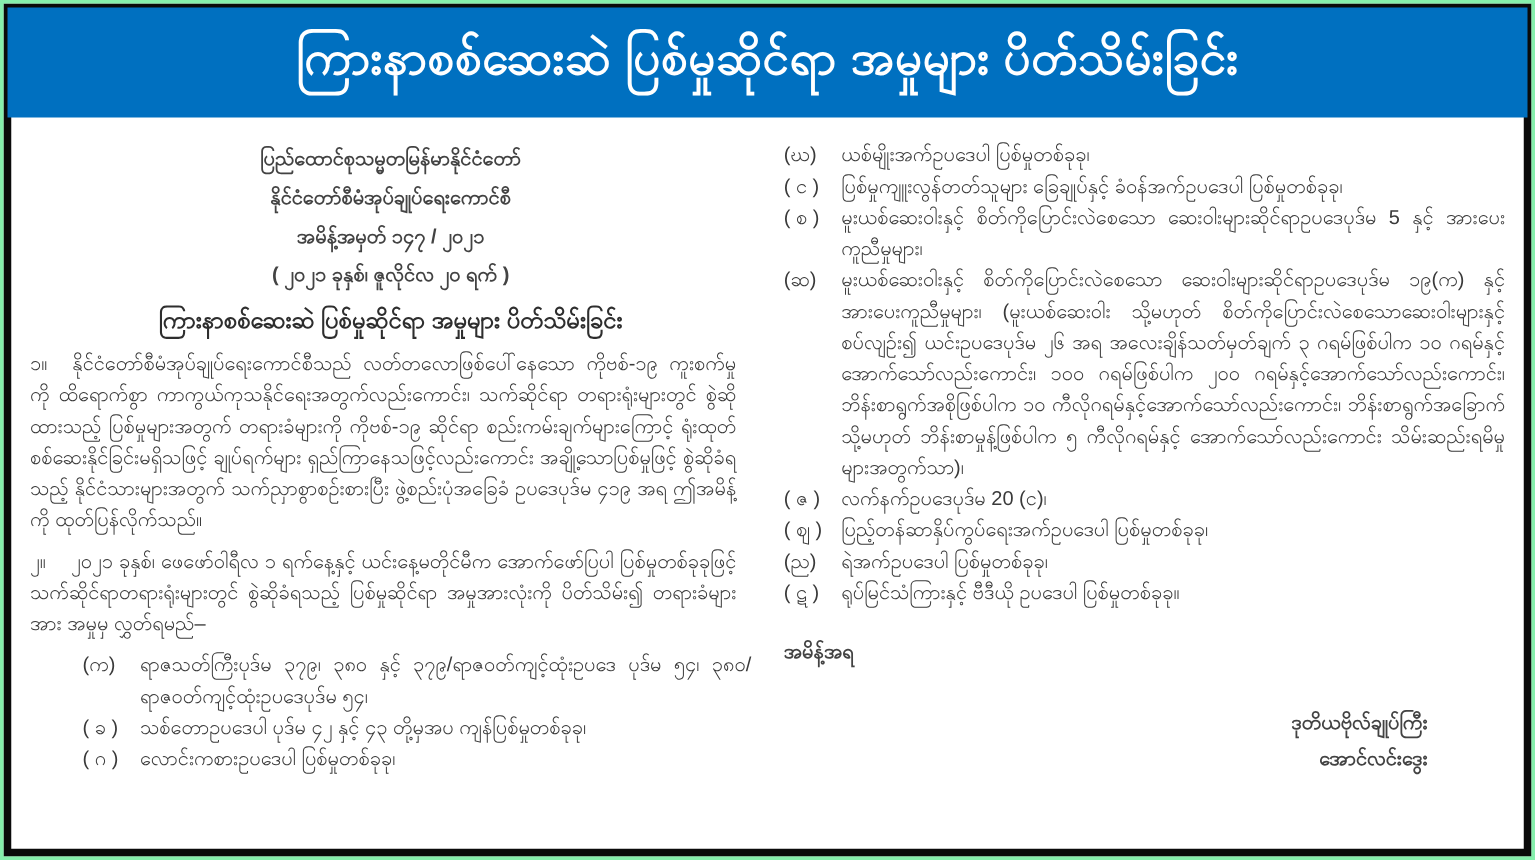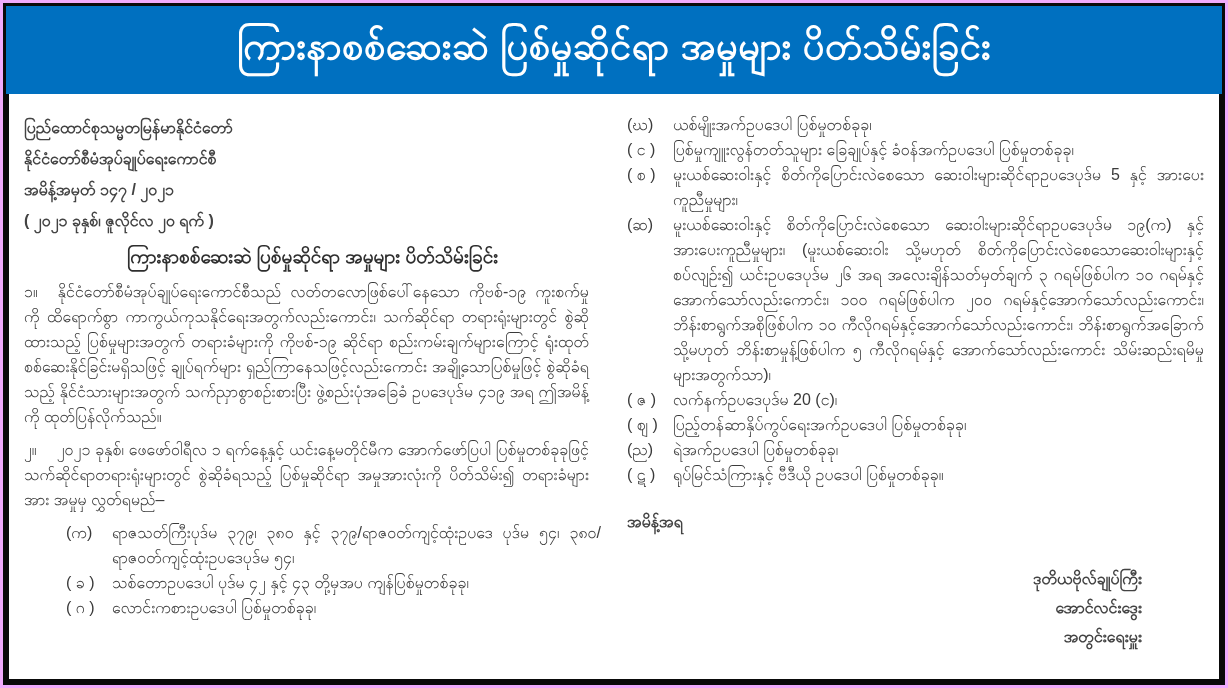--- a/index.html
+++ b/index.html
@@ -5,21 +5,21 @@
   html, body {
     margin: 0;
     padding: 0;
     background: #ffffff;
     font-family: "Liberation Sans", "DejaVu Sans", sans-serif;
   }
   .canvas {
     position: relative;
     width: 1228px;
     height: 688px;
-    background: #f0abfc;
+    background: #86efac;
     overflow: hidden;
   }
   .frame {
     position: absolute;
     inset: 3px;
     border: 6px solid #0a0a0a;
     background: #ffffff;
     box-sizing: border-box;
   }
   .banner {
@@ -50,21 +50,21 @@
     box-sizing: border-box;
     color: #3a3a3a;
   }
   .col {
     flex: 1 1 50%;
     min-width: 0;
     font-size: 16px;
     line-height: 25px;
   }
   .letterhead {
-    text-align: left;
+    text-align: center;
     font-weight: 600;
     color: #434343;
     line-height: 31px;
   }
   .section-title {
     text-align: center;
     font-weight: bold;
     color: #2e2e2e;
     font-size: 19px;
     margin: 8px 0 10px 0;
@@ -186,18 +186,17 @@
           <span class="item-label">( ဋ )</span>
           <span class="item-text">ရုပ်မြင်သံကြားနှင့် ဗီဒီယို ဥပဒေပါ ပြစ်မှုတစ်ခုခု။</span>
         </div>
       </div>
 
       <div class="by-order">အမိန့်အရ</div>
 
       <div class="sig-block">
         <div>ဒုတိယဗိုလ်ချုပ်ကြီး</div>
         <div>အောင်လင်းဒွေး</div>
-        <div>အတွင်းရေးမှူး</div>
       </div>
     </div>
 
   </div>
 </div>
 
 </body></html>

